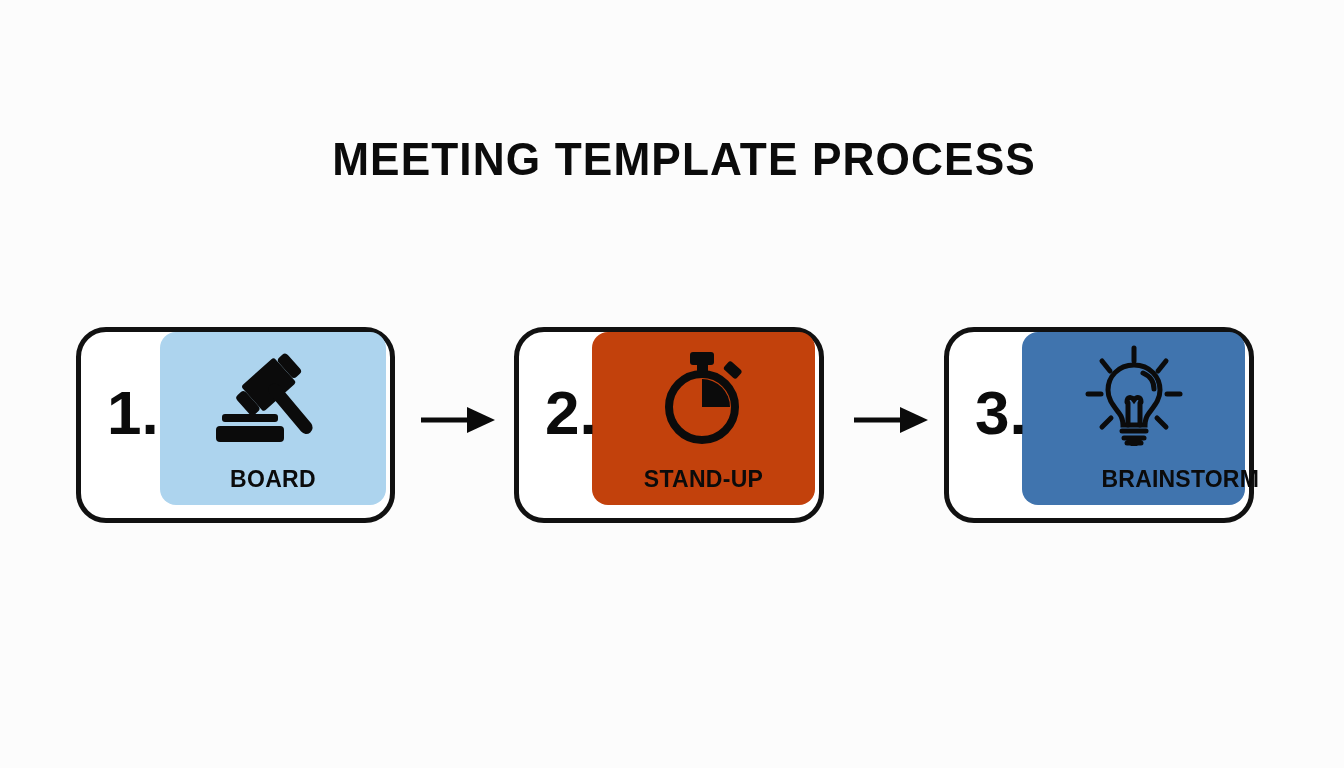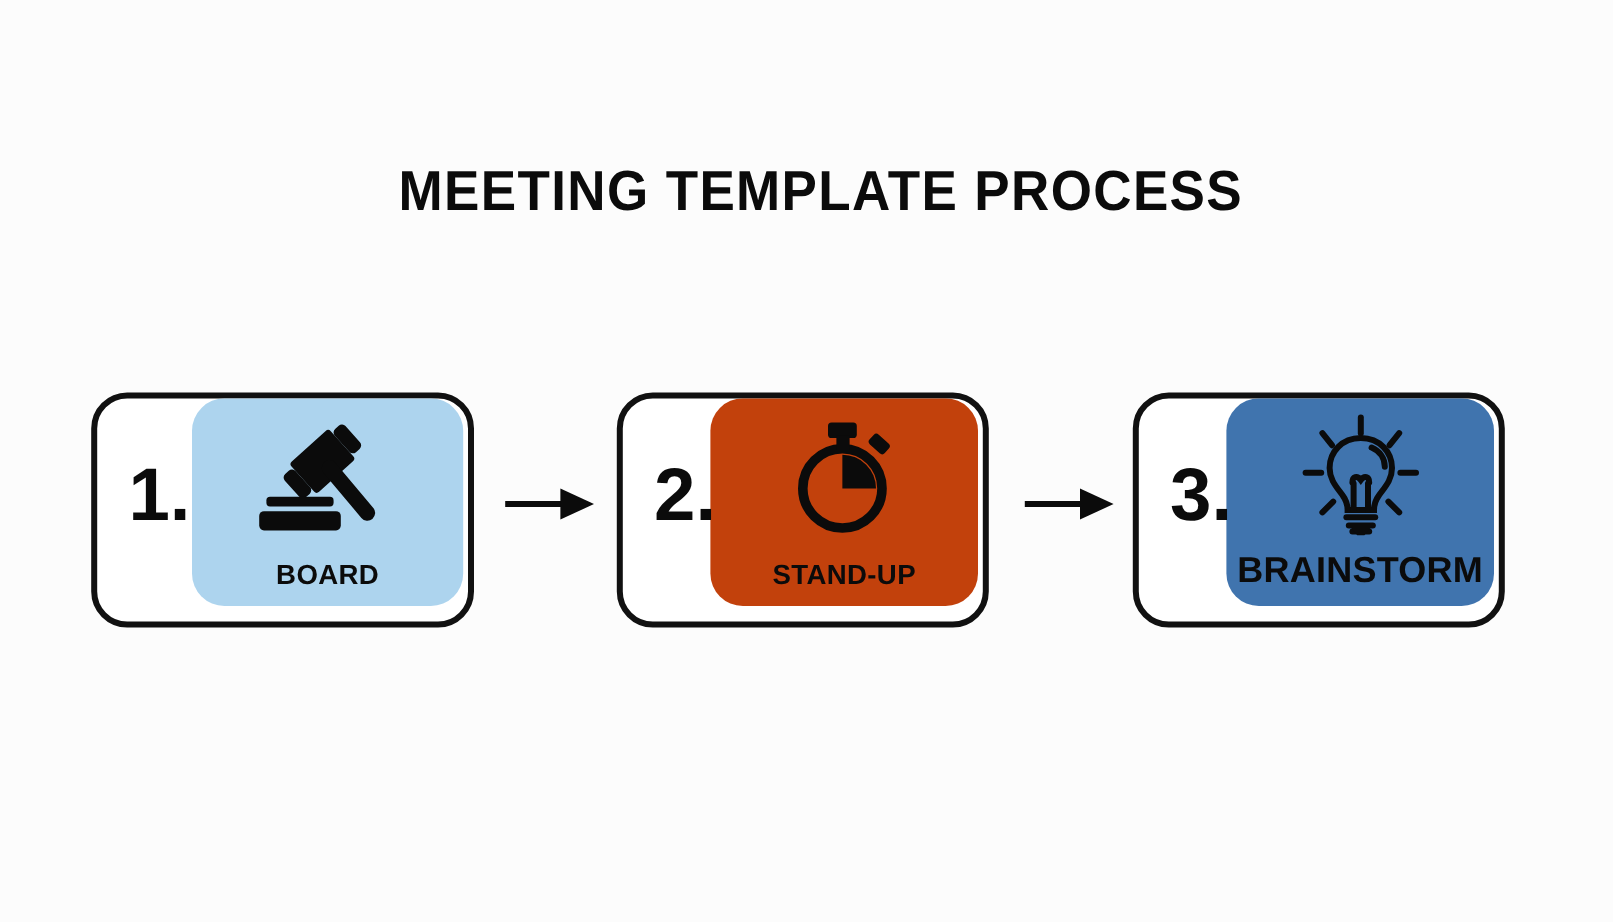--- a/index.html
+++ b/index.html
@@ -63,21 +63,21 @@
     color: #0b0b0b;
     z-index: 3;
     font-family: "Liberation Sans", sans-serif;
   }
 
   .color-panel {
     position: absolute;
     top: 0px;
     bottom: 13px;
     right: 4px;
-    border-radius: 27px;
+    border-radius: 16px;
     z-index: 1;
     overflow: visible;
     text-decoration: underline;
   }
   #card-1 .color-panel { left: 79px; }
   #card-2 .color-panel { left: 73px; }
   #card-3 .color-panel { left: 73px; }
 
   .panel-icon {
     position: absolute;
@@ -97,21 +97,21 @@
     right: -14px;
     bottom: 12px;
     text-align: center;
     font-size: 23px;
     font-weight: bold;
     letter-spacing: 0.3px;
     color: #0b0b0b;
     font-family: "Liberation Sans", sans-serif;
     white-space: nowrap;
   }
-  #card-3 .panel-label { font-size: 30px; letter-spacing: 0.2px; }
+  #card-3 .panel-label { font-size: 23px; letter-spacing: 0.2px; text-align: right; }
 
   
   .flow-arrow {
     position: absolute;
     top: 400px;
     width: 80px;
     height: 40px;
   }
   #arrow-1 { left: 407px; }
   #arrow-2 { left: 840px; }

